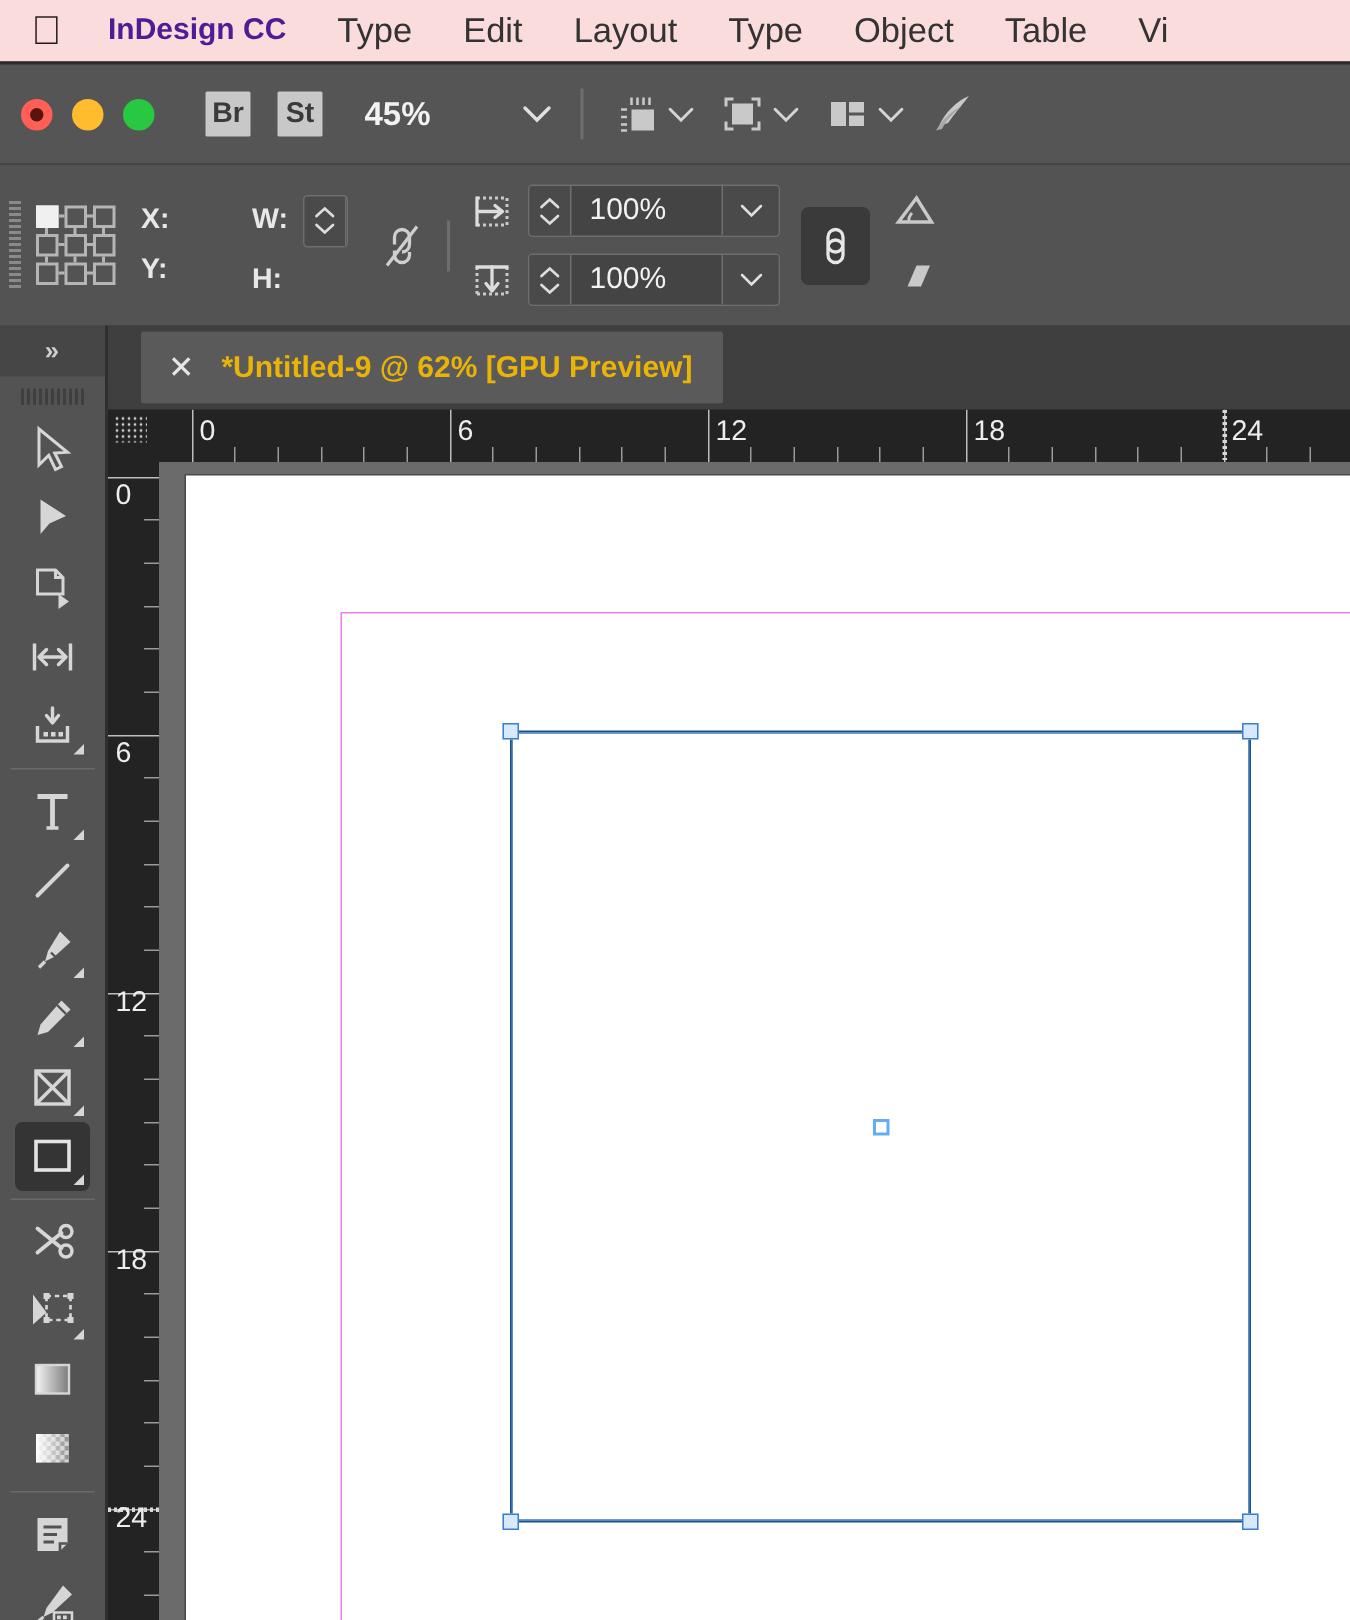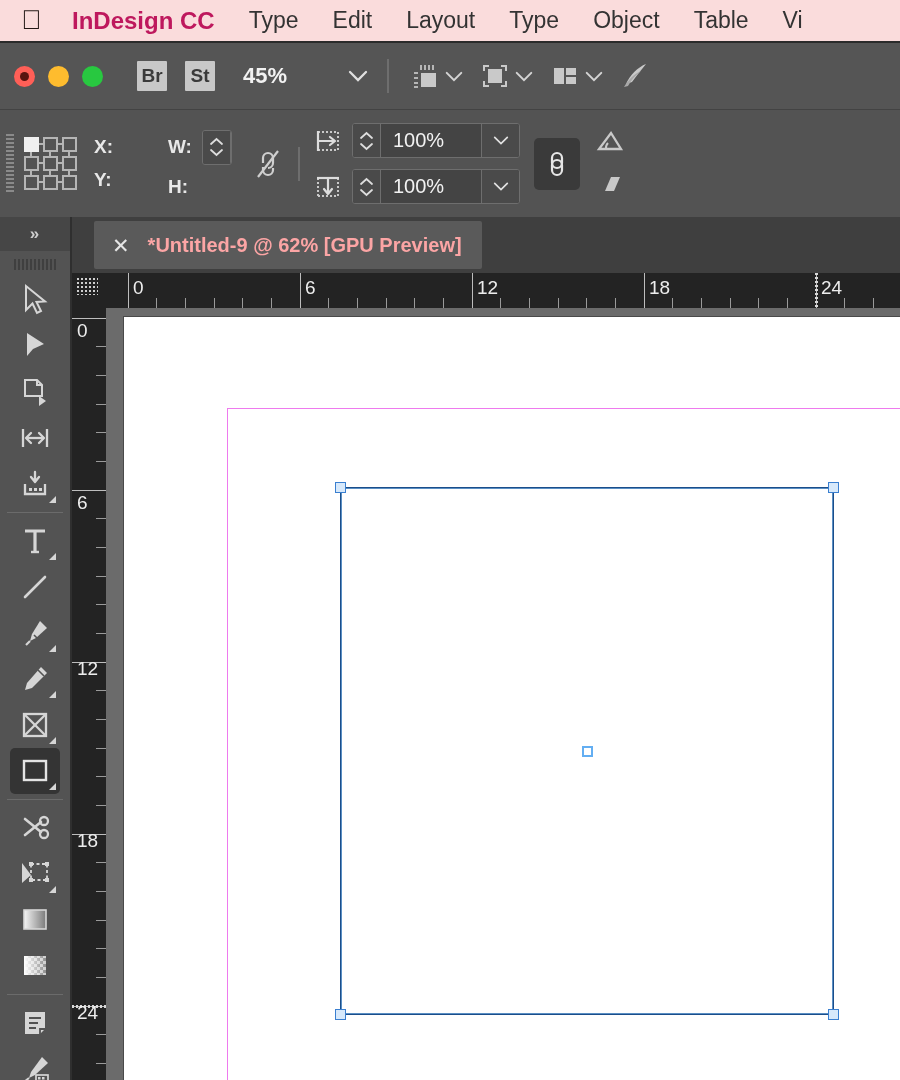--- a/index.html
+++ b/index.html
@@ -21,21 +21,21 @@
     overflow: hidden;
   }
   .apple-logo {
     width: 26px; height: 30px;
     display: flex; align-items: center; justify-content: center;
     margin-right: 28px;
     color: #231815;
     font-size: 27px; line-height: 1;
   }
   .menubar .app-name {
-    font-size: 24px; font-weight: bold; color: #be185d;
+    font-size: 20px; font-weight: bold; color: #4c1d95;
     margin-right: 34px; white-space: nowrap;
   }
   .menubar .menu-item {
     font-size: 23px; color: #333; margin-right: 34px; white-space: nowrap;
   }
 
   
   .appbar {
     position: absolute; top: 41px; left: 0;
     width: 900px; height: 68px;
@@ -182,21 +182,21 @@
     height: 48px; background: #5a5a5a;
     display: flex; align-items: center;
     padding: 0 20px 0 18px;
     border-radius: 2px;
   }
   .tab-close {
     color: #e6e6e6; font-size: 21px; margin-right: 18px;
     line-height: 1;
   }
   .tab-title {
-    color: #fca5a5; font-size: 20px; font-weight: bold; white-space: nowrap;
+    color: #eab308; font-size: 20px; font-weight: bold; white-space: nowrap;
   }
 
   
   .ruler-corner {
     position: absolute; top: 273px; left: 72px;
     width: 34px; height: 35px; background: #232323;
   }
   .ruler-corner .dots {
     position: absolute; left: 4px; top: 4px; width: 22px; height: 18px;
     background-image: radial-gradient(#cfcfcf 0.9px, transparent 1.1px);

